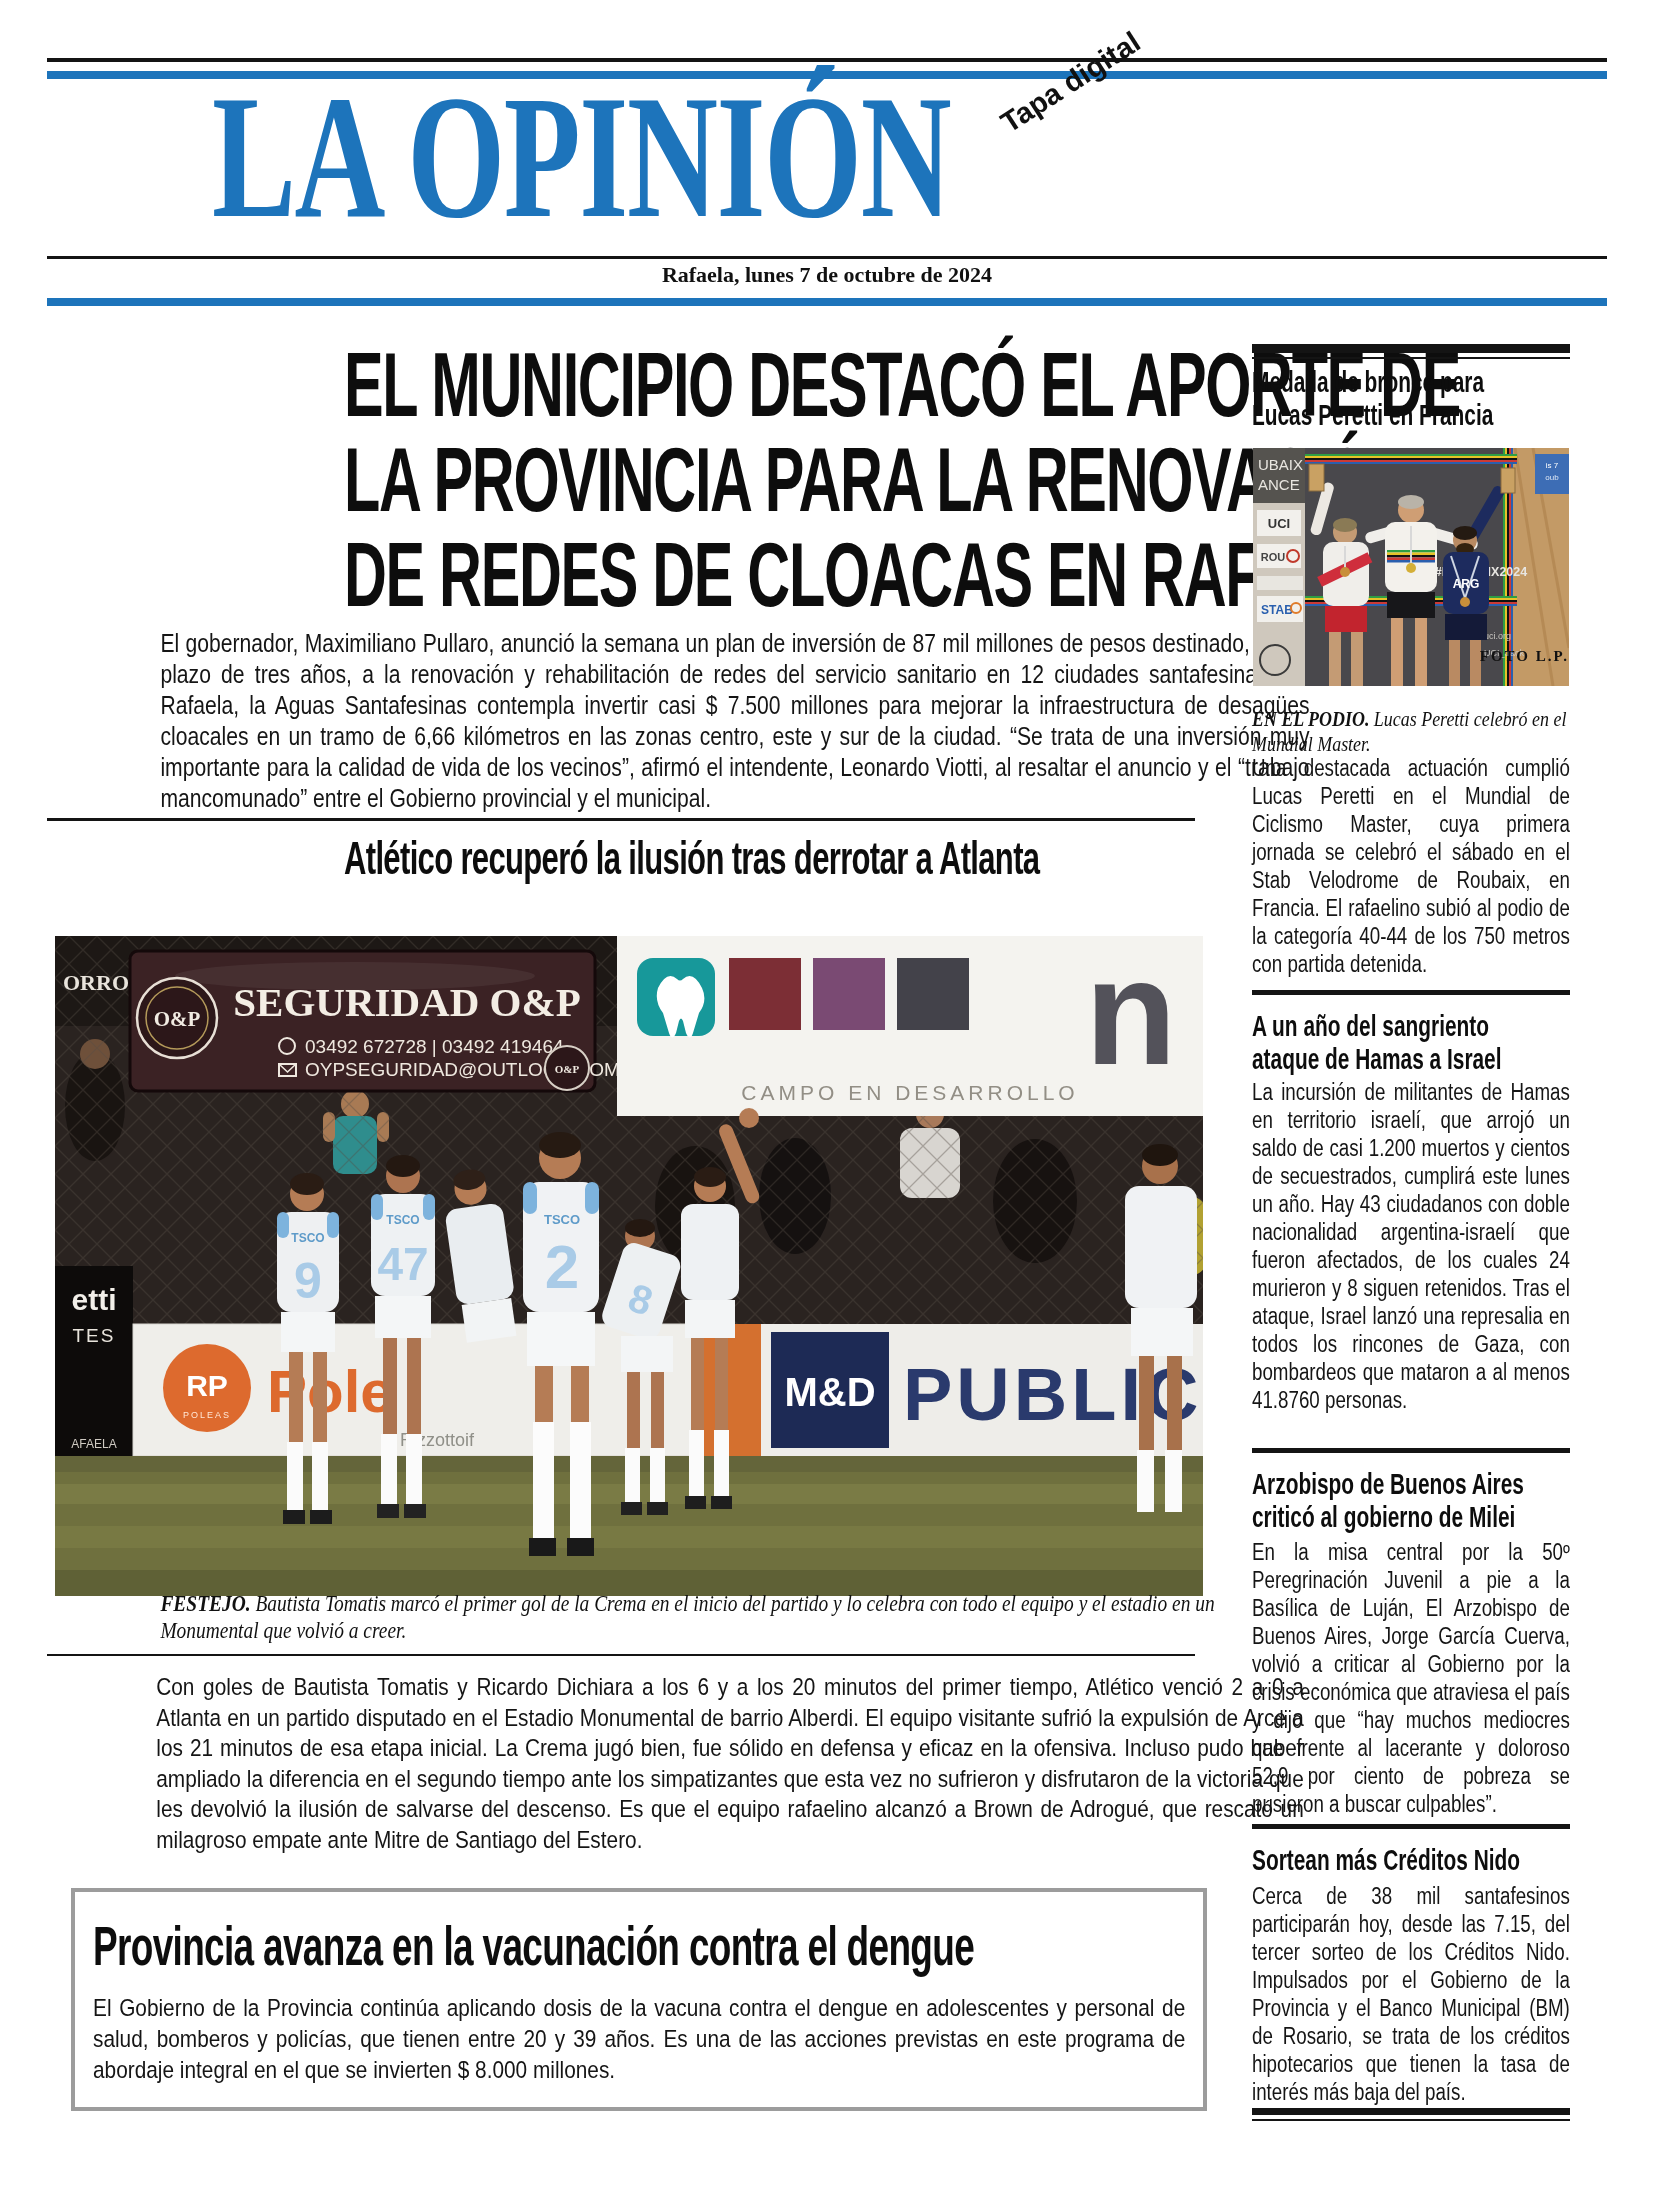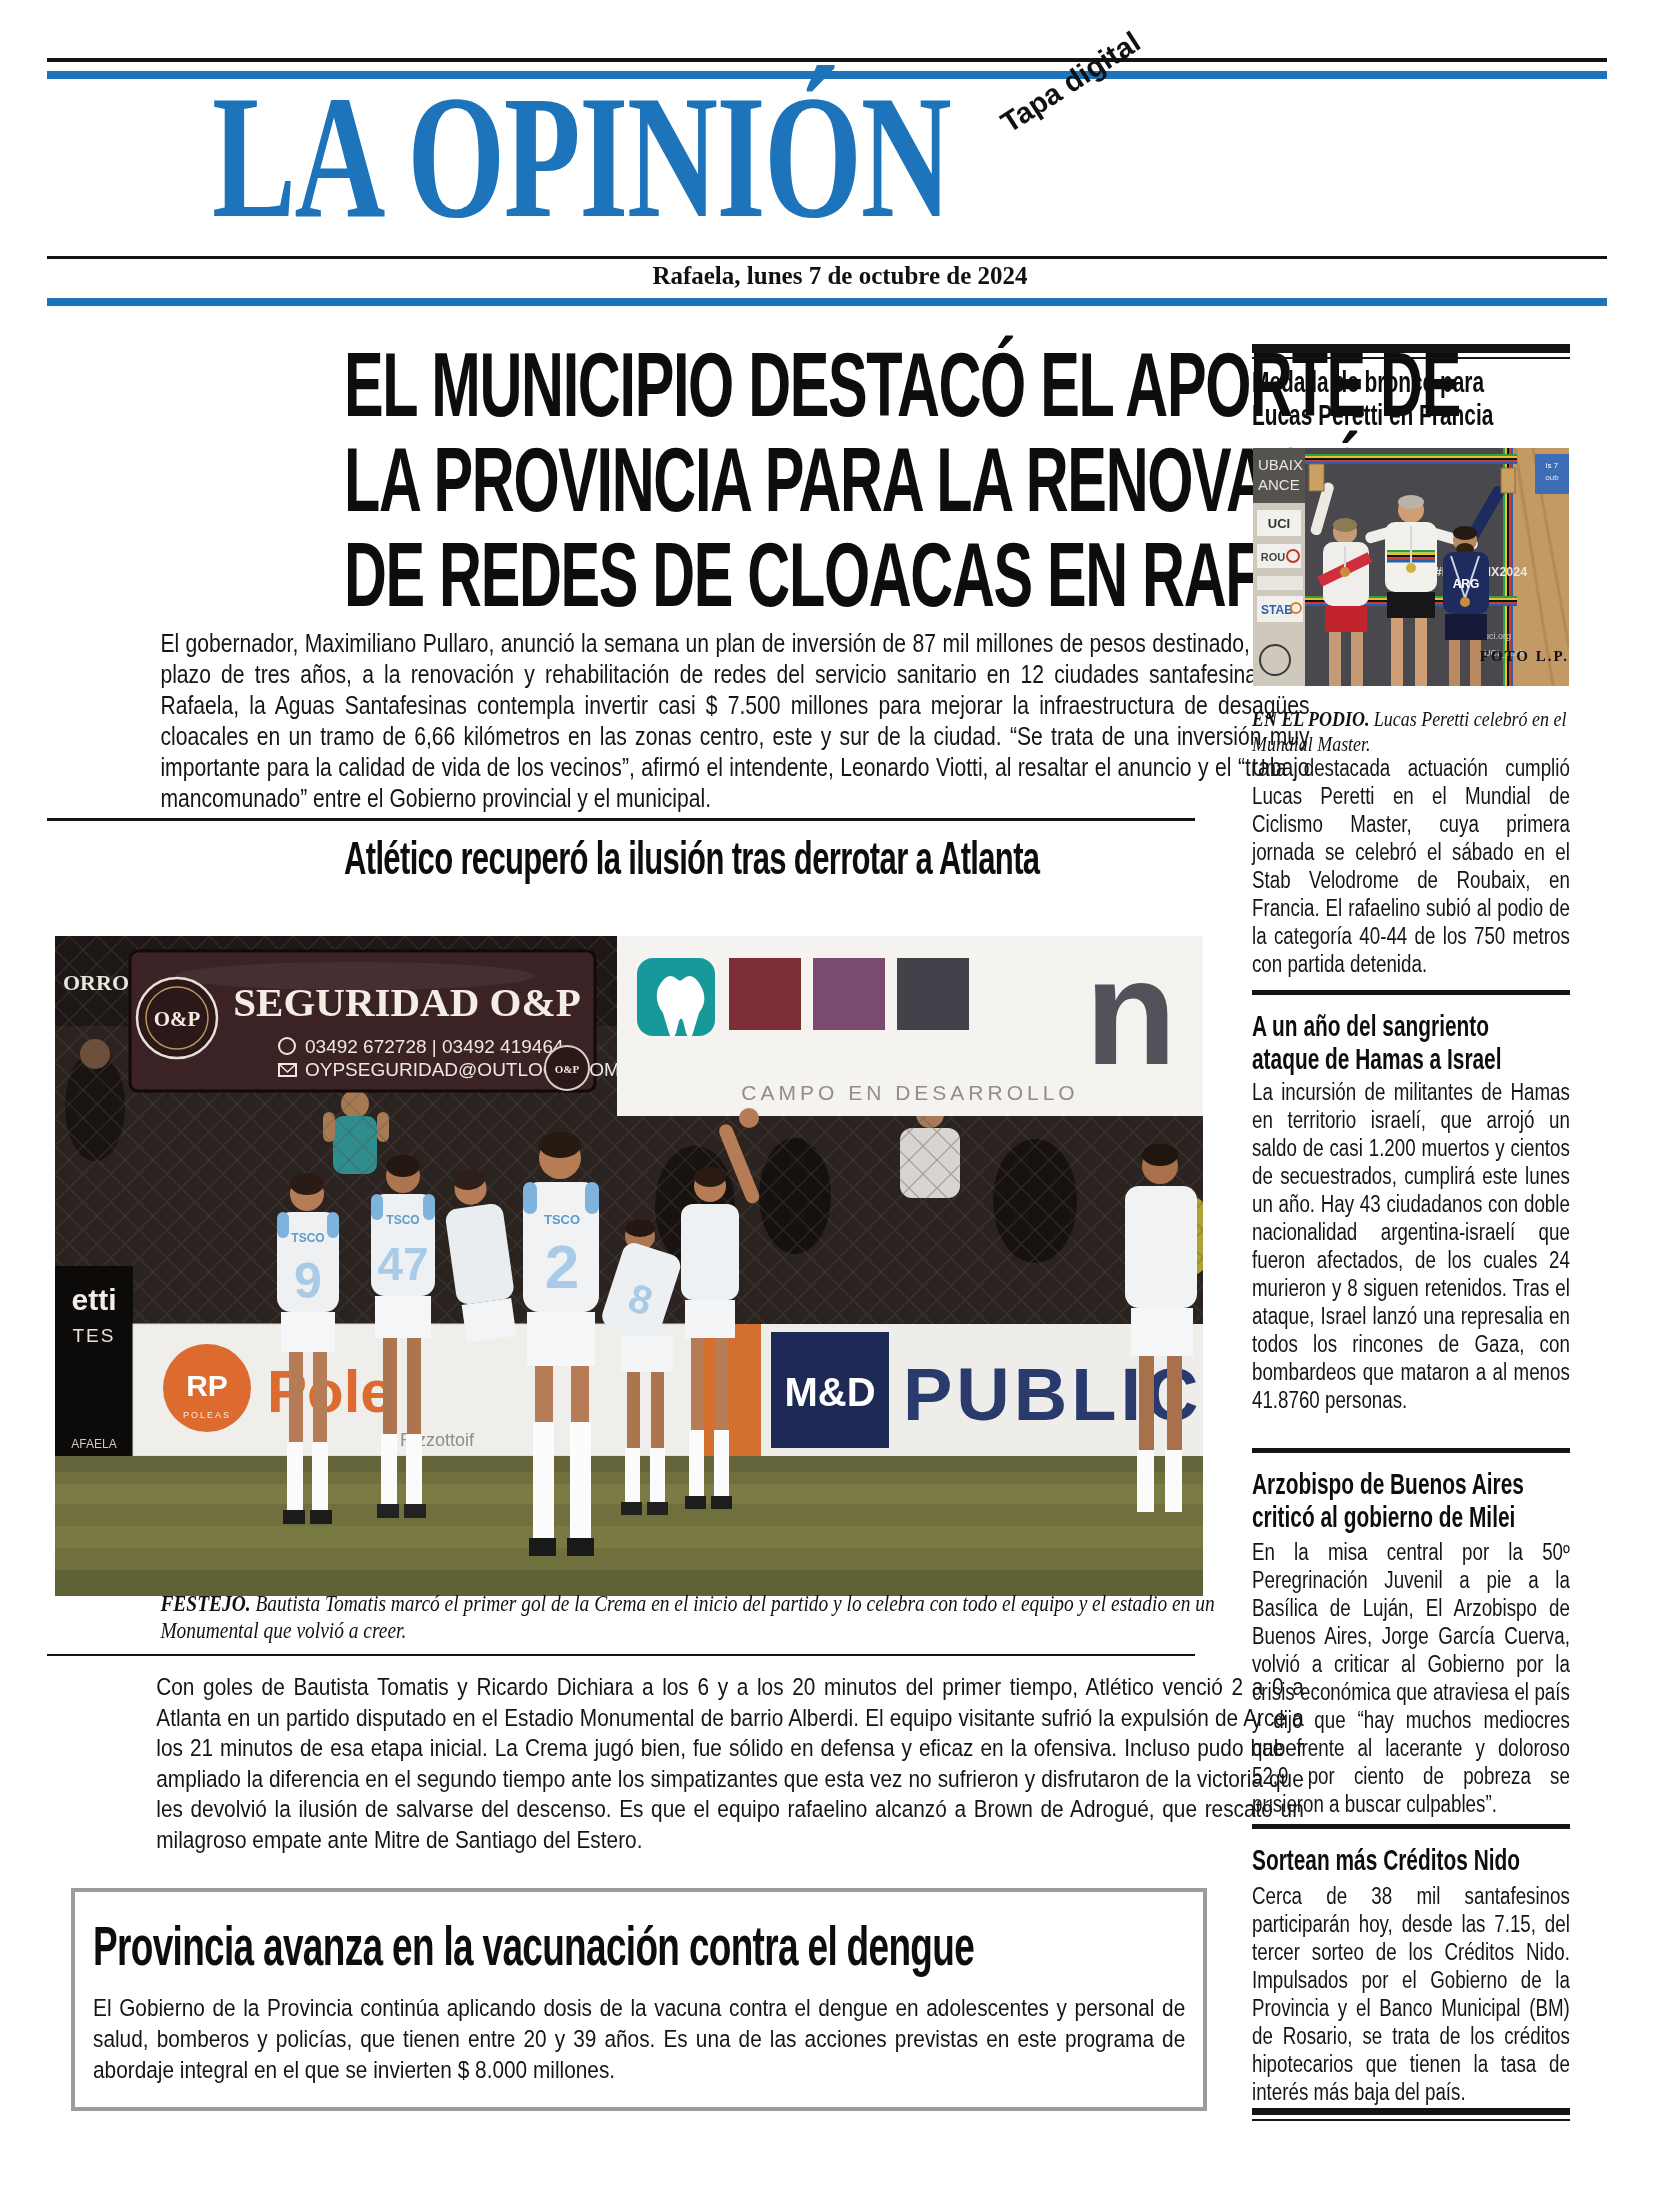--- a/index.html
+++ b/index.html
@@ -6,22 +6,22 @@
   .page{position:relative;width:1654px;height:2185px;background:#ffffff;overflow:hidden;
         font-family:"Liberation Sans",sans-serif;color:#1a1a1a;}
   .rule-black{position:absolute;left:47px;width:1560px;background:#141414;}
   .rule-blue{position:absolute;left:47px;width:1560px;}
   
   .masthead{position:absolute;left:212px;top:70px;font-family:"Liberation Serif",serif;
             font-weight:bold;font-size:175px;line-height:175px;letter-spacing:-2px;
             transform:scaleX(0.72);transform-origin:0 0;white-space:nowrap;margin:0;}
   .tagline{position:absolute;left:995px;top:112px;font-weight:bold;font-size:29px;
            transform:rotate(-33deg);transform-origin:0 0;color:#111;white-space:nowrap;}
-  .dateline{position:absolute;left:60px;top:262px;width:1560px;text-align:center;
-            font-family:"Liberation Serif",serif;font-weight:bold;font-size:25px;color:#111;}
+  .dateline{position:absolute;left:47px;top:262px;width:1560px;text-align:center;
+            font-family:"Liberation Serif",serif;font-weight:bold;font-size:22px;color:#111;}
   
   .h-main{position:absolute;left:55px;top:338px;width:1700px;font-weight:bold;color:#0d0d0d;
           font-size:90px;line-height:95px;letter-spacing:-2px;transform:scaleX(0.66);}
   .lead{position:absolute;left:55px;top:628px;width:1360px;font-size:25px;line-height:31px;
         text-align:justify;transform:scaleX(0.845);color:#151515;}
   .h-match{position:absolute;left:55px;top:828px;width:1700px;font-weight:bold;color:#0d0d0d;
            font-size:47px;line-height:60px;letter-spacing:-1px;transform:scaleX(0.66);white-space:nowrap;}
   .figure-main{position:absolute;left:55px;top:936px;width:1148px;height:660px;overflow:hidden;background:#26211e;}
   .figure-main svg{filter:blur(0.6px);}
   .credit-main{position:absolute;left:55px;top:1566px;width:1148px;text-align:right;

